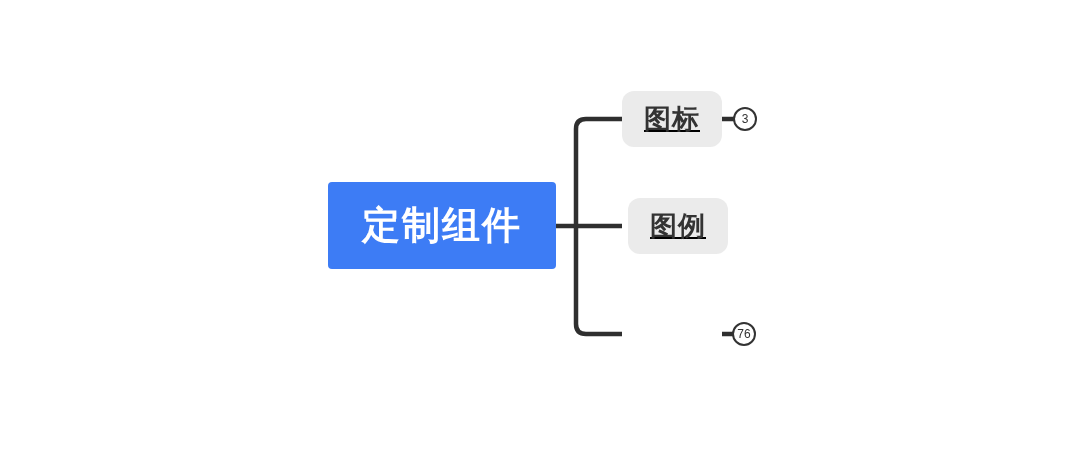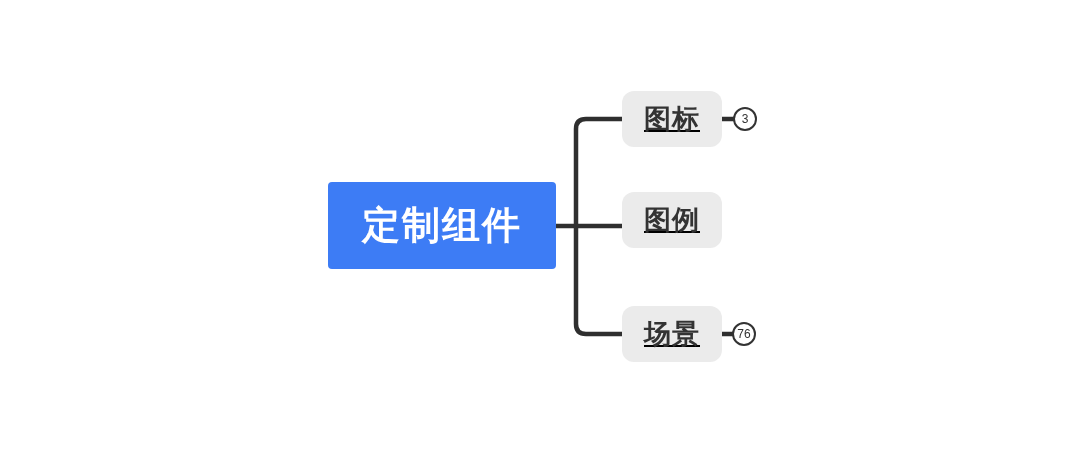--- a/index.html
+++ b/index.html
@@ -62,21 +62,21 @@
     text-decoration: underline;
   }
   .node-child .node-label {
     color: var(--color-child-text, #333333);
     font-size: 27px;
     font-weight: 600;
     letter-spacing: 1px;
     white-space: nowrap;
   }
   .node-child-1 { top: 91px; }
-  .node-child-2 { top: 192px; }
+  .node-child-2 { top: 198px; margin-left: 6px; }
   .node-child-3 { top: 306px; }
   .badge {
     position: absolute;
     width: 24px;
     height: 24px;
     box-sizing: border-box;
     border: 2px solid var(--color-badge-border, #333333);
     border-radius: 50%;
     background: var(--color-badge-bg, #ffffff);
     display: flex;
@@ -112,21 +112,18 @@
   </div>
 
   <div class="node node-child node-child-1">
     <span class="node-label">图标</span>
   </div>
 
   <div class="node node-child node-child-2">
     <span class="node-label">图例</span>
   </div>
 
-  <div class="node node-child node-child-3">
-    <span class="node-label">场景</span>
-  </div>
 
   <div class="badge badge-1">3</div>
 
   <div class="badge badge-3">76</div>
 
 </div>
 
 </body></html>

